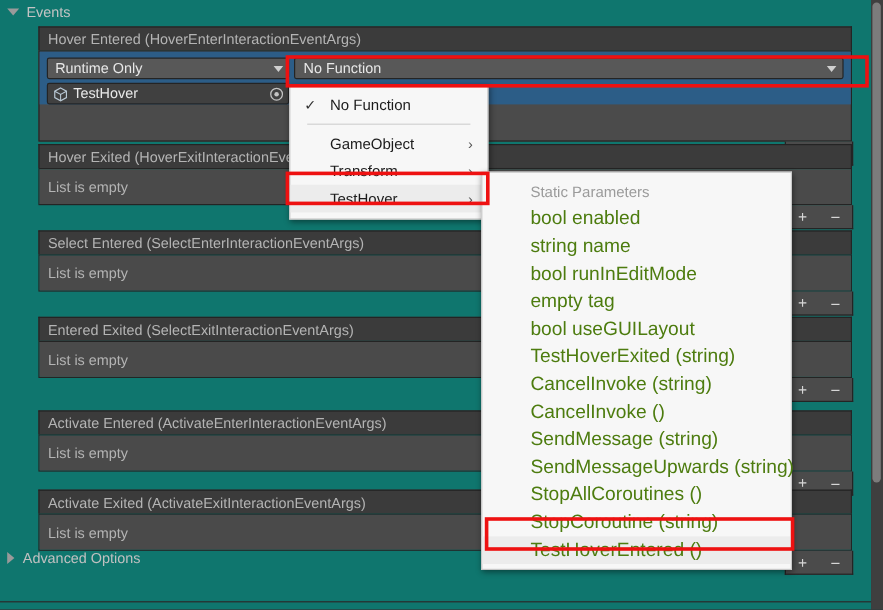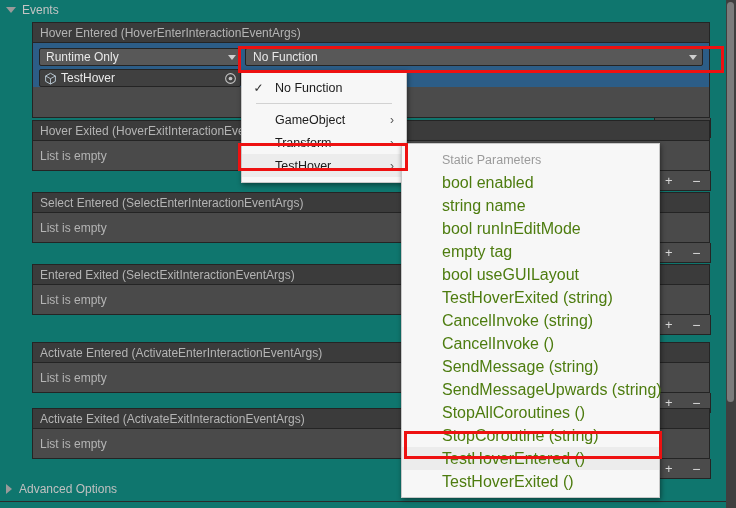--- a/index.html
+++ b/index.html
@@ -296,21 +296,21 @@
       <div class="eg-titlebar">Activate Exited (ActivateExitInteractionEventArgs)</div>
       <div class="eg-body">
         <div class="eg-empty">List is empty</div>
       </div>
       <div class="eg-footer" style="top:51px;">
         <span class="pm-btn">+</span>
         <span class="pm-btn minus">−</span>
       </div>
     </div>
 
-    <div class="advanced" style="top:482px;">
+    <div class="advanced" style="top:458px;">
       <span class="tri-right"></span>
       <span>Advanced Options</span>
     </div>
     <div class="hr-line" style="top:501px;"></div>
 
   </div>
 
   <div class="scroll-track">
     <div class="scroll-thumb"></div>
   </div>
@@ -346,20 +346,19 @@
     <div class="menu2-item">empty tag</div>
     <div class="menu2-item">bool useGUILayout</div>
     <div class="menu2-item">TestHoverExited (string)</div>
     <div class="menu2-item">CancelInvoke (string)</div>
     <div class="menu2-item">CancelInvoke ()</div>
     <div class="menu2-item">SendMessage (string)</div>
     <div class="menu2-item">SendMessageUpwards (string)</div>
     <div class="menu2-item">StopAllCoroutines ()</div>
     <div class="menu2-item">StopCoroutine (string)</div>
     <div class="menu2-item highlight">TestHoverEntered ()</div>
-    <div class="menu2-item">TestHoverExited ()</div>
   </div>
 
   <div class="redbox" style="left:238px; top:46px; width:486px; height:27px;"></div>
   <div class="redbox" style="left:238px; top:143px; width:170px; height:28px;"></div>
   <div class="redbox" style="left:404px; top:431px; width:258px; height:28px;"></div>
 
 </div>
 
 </body></html>

